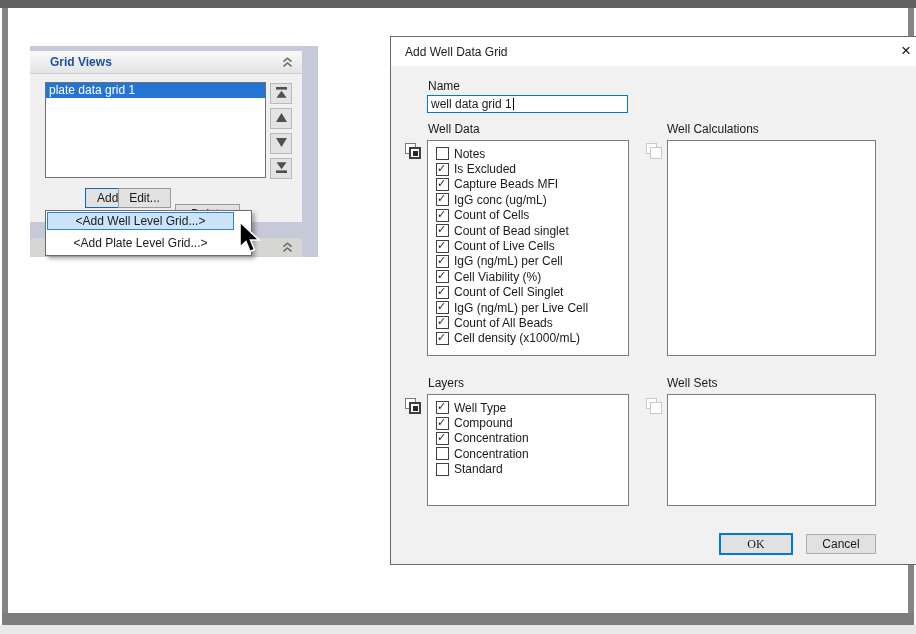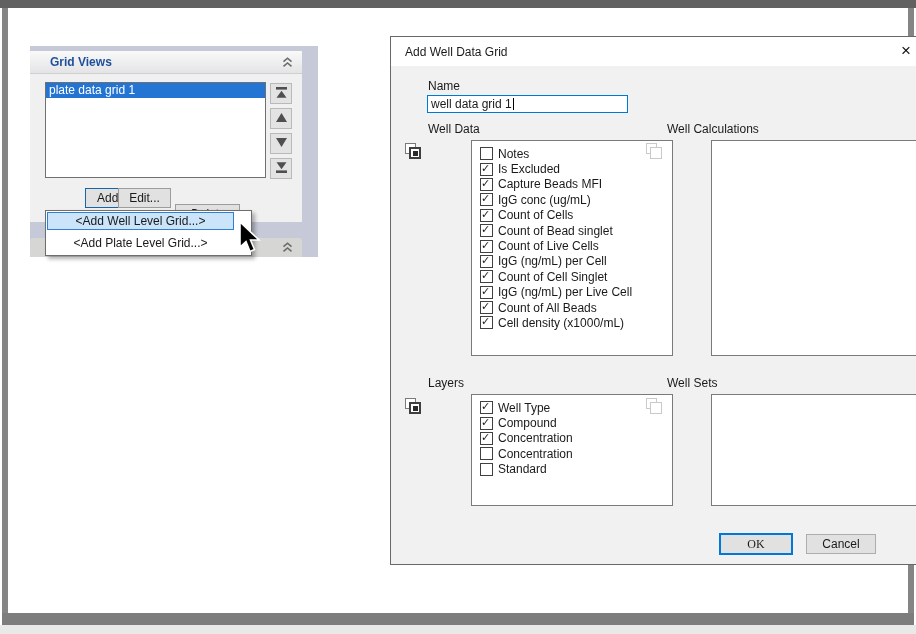--- a/index.html
+++ b/index.html
@@ -56,21 +56,21 @@
   .dialog-titlebar{position:relative;height:29px;background:#ffffff;}
   .dialog-title{position:absolute;left:14px;top:8px;}
   .dialog-close{position:absolute;right:12px;top:4px;width:18px;height:20px;font-size:17px;
                 line-height:20px;text-align:center;color:#111;}
   .dlg-label{position:absolute;}
   .textbox{position:absolute;left:36px;top:58px;width:201px;height:18px;background:#fff;
            border:1px solid #0078d7;box-sizing:border-box;line-height:16px;padding-left:3px;}
   .caret{display:inline-block;width:1px;height:12px;background:#000;vertical-align:-2px;margin-left:1px;}
 
   .dlg-list{position:absolute;background:#ffffff;border:1px solid #7a7a7a;box-sizing:border-box;
-            padding:5px 0 0 6px;overflow:hidden;margin-left:44px;}
+            padding:5px 0 0 6px;overflow:hidden;}
   .cb-row{height:15.4px;display:flex;align-items:center;white-space:nowrap;}
   .cb{width:11px;height:11px;border:1px solid #404040;background:#fff;margin:0 5px 0 2px;
       position:relative;flex:none;}
   .cb.checked::after{content:"✓";position:absolute;left:0px;top:-2px;font-size:11px;color:#1d1d1d;}
 
   .toggle{position:absolute;width:17px;height:17px;}
   .toggle .back{position:absolute;left:0;top:0;width:9px;height:9px;border:1px solid #7a7a7a;background:#fff;}
   .toggle .front{position:absolute;left:4px;top:4px;width:8px;height:8px;border:2px solid #3f3f3f;background:#fff;}
   .toggle .front::after{content:"";position:absolute;left:1.5px;top:1.5px;width:5px;height:5px;background:#2a2a2a;}
   .toggle.disabled .back{border-color:#c9c9c9;}
@@ -226,20 +226,24 @@
         <div class="cb-row">
           <span class="cb checked"></span>
           <span>Count of Live Cells</span>
         </div>
 
         <div class="cb-row">
           <span class="cb checked"></span>
           <span>IgG (ng/mL) per Cell</span>
         </div>
 
+        <div class="cb-row">
+          <span class="cb checked"></span>
+          <span>Cell Viability (%)</span>
+        </div>
 
         <div class="cb-row">
           <span class="cb checked"></span>
           <span>Count of Cell Singlet</span>
         </div>
 
         <div class="cb-row">
           <span class="cb checked"></span>
           <span>IgG (ng/mL) per Live Cell</span>
         </div>

